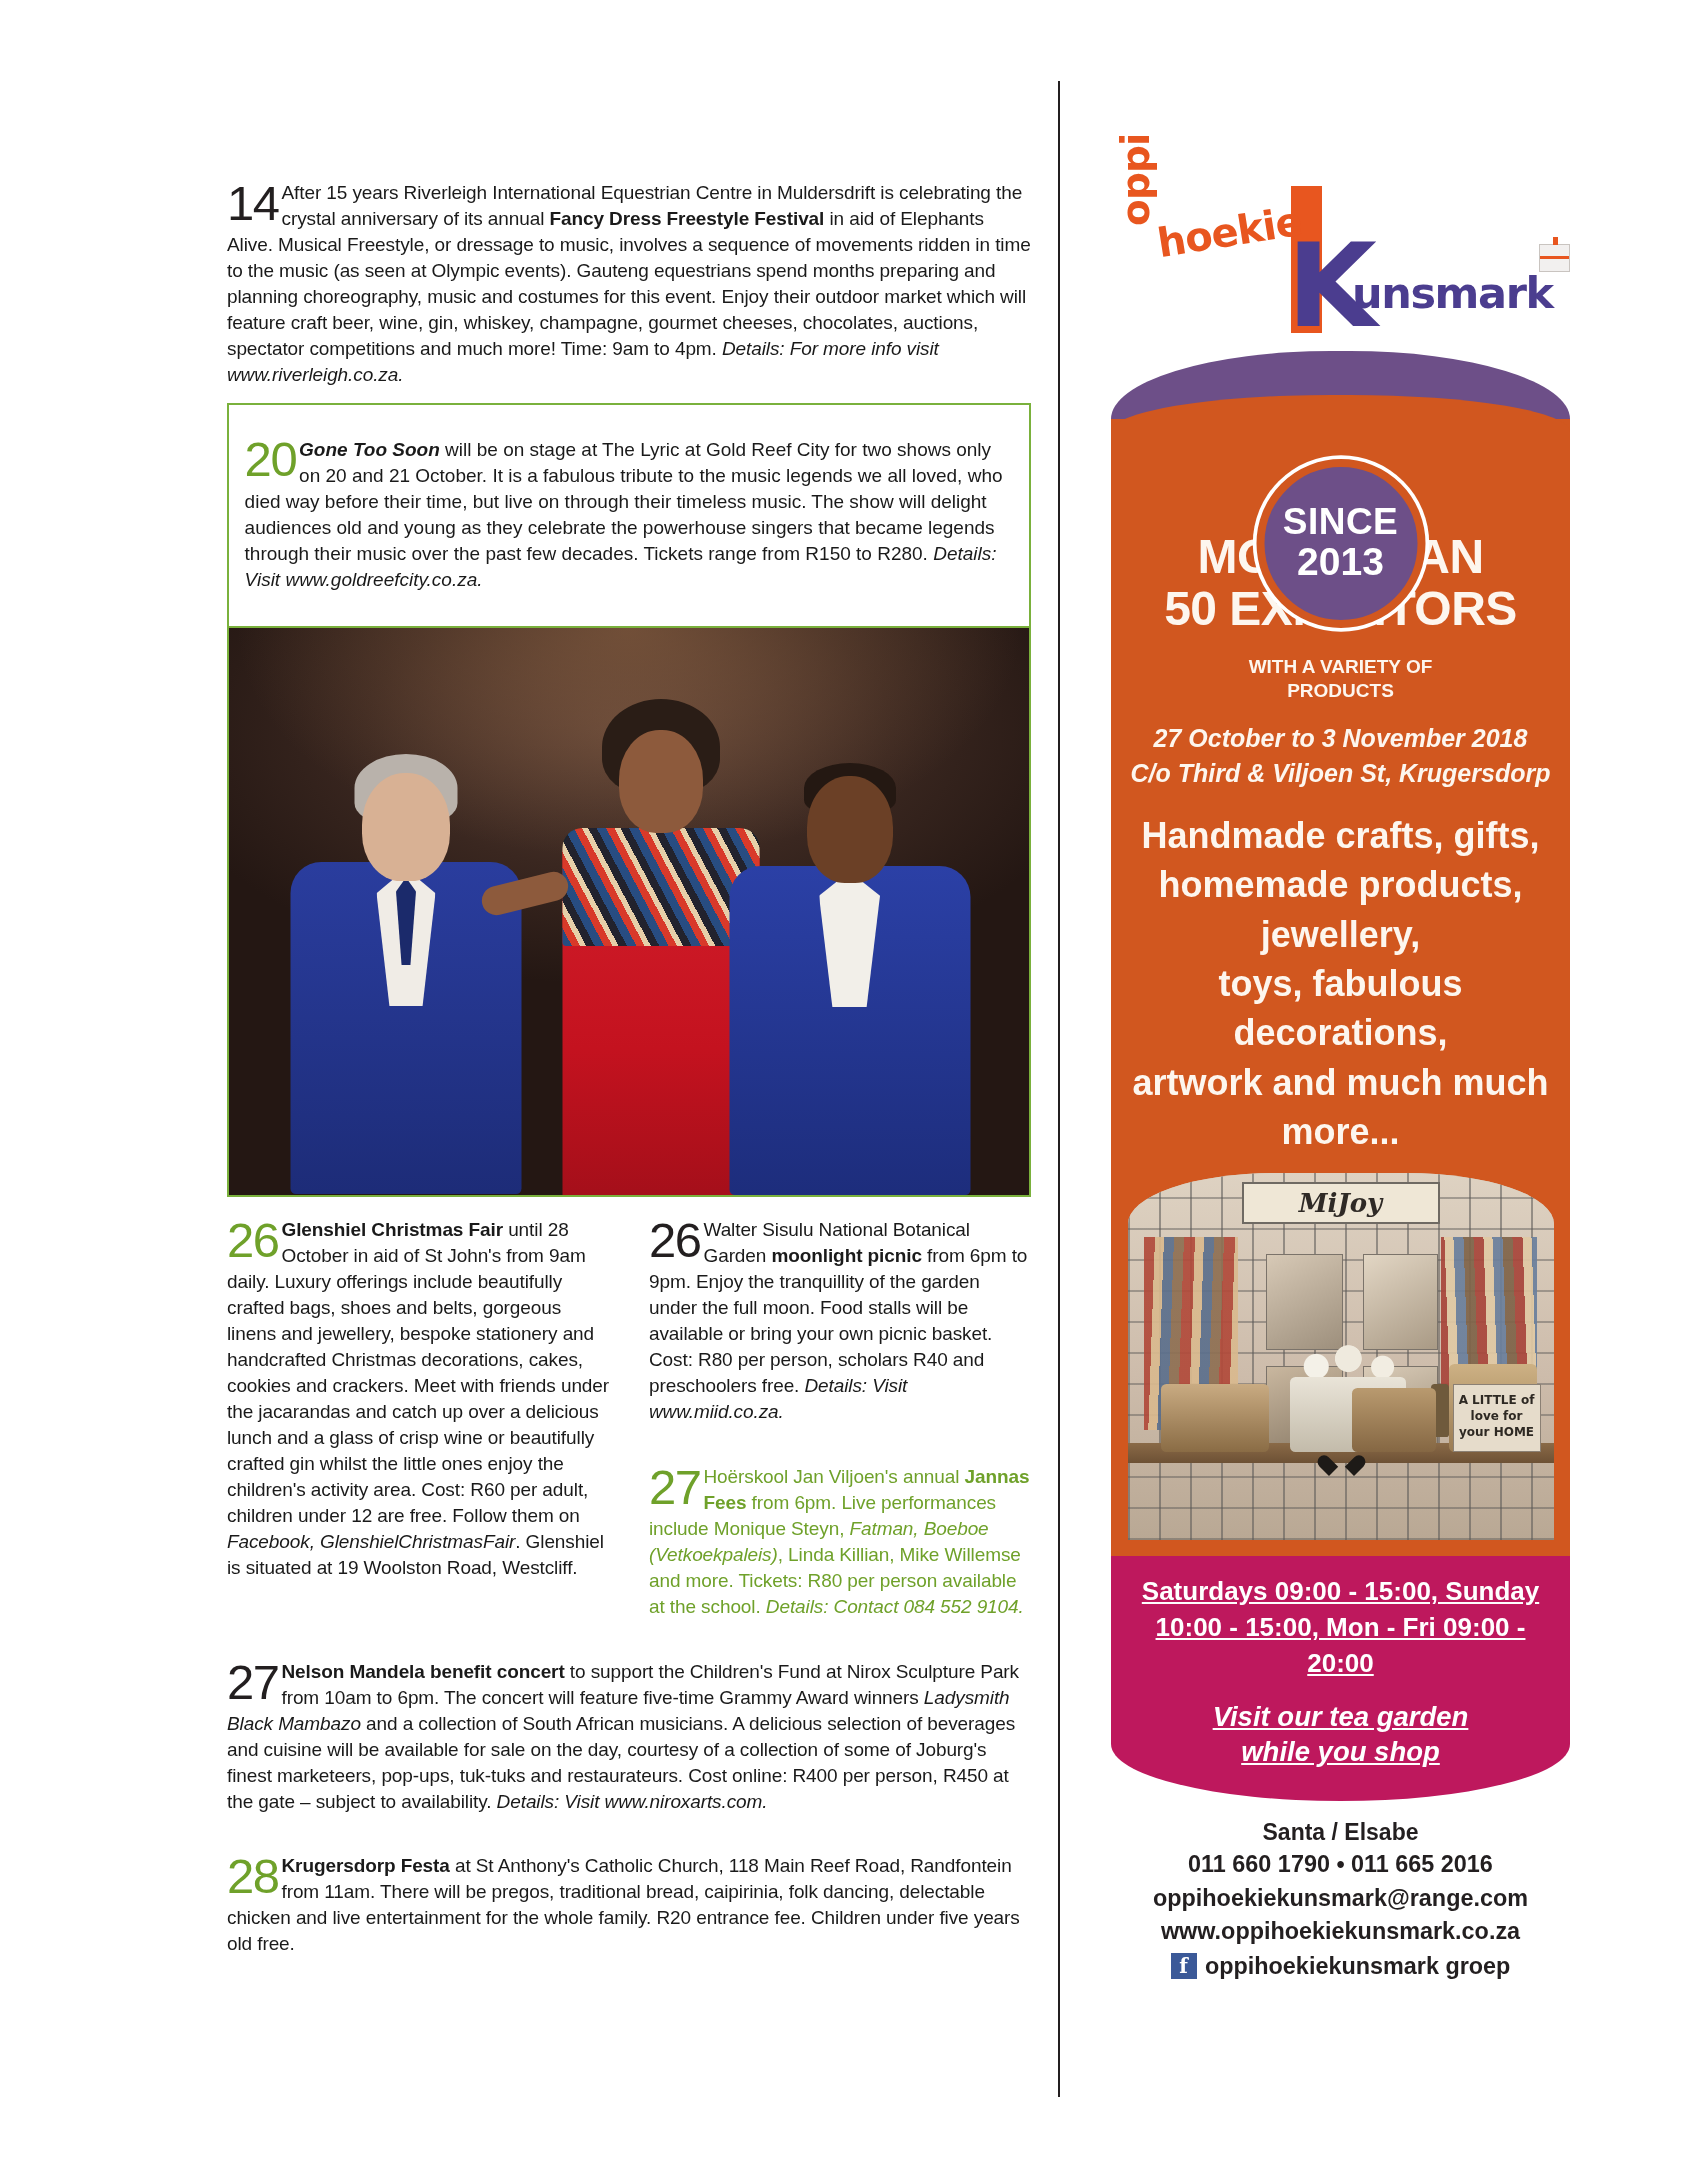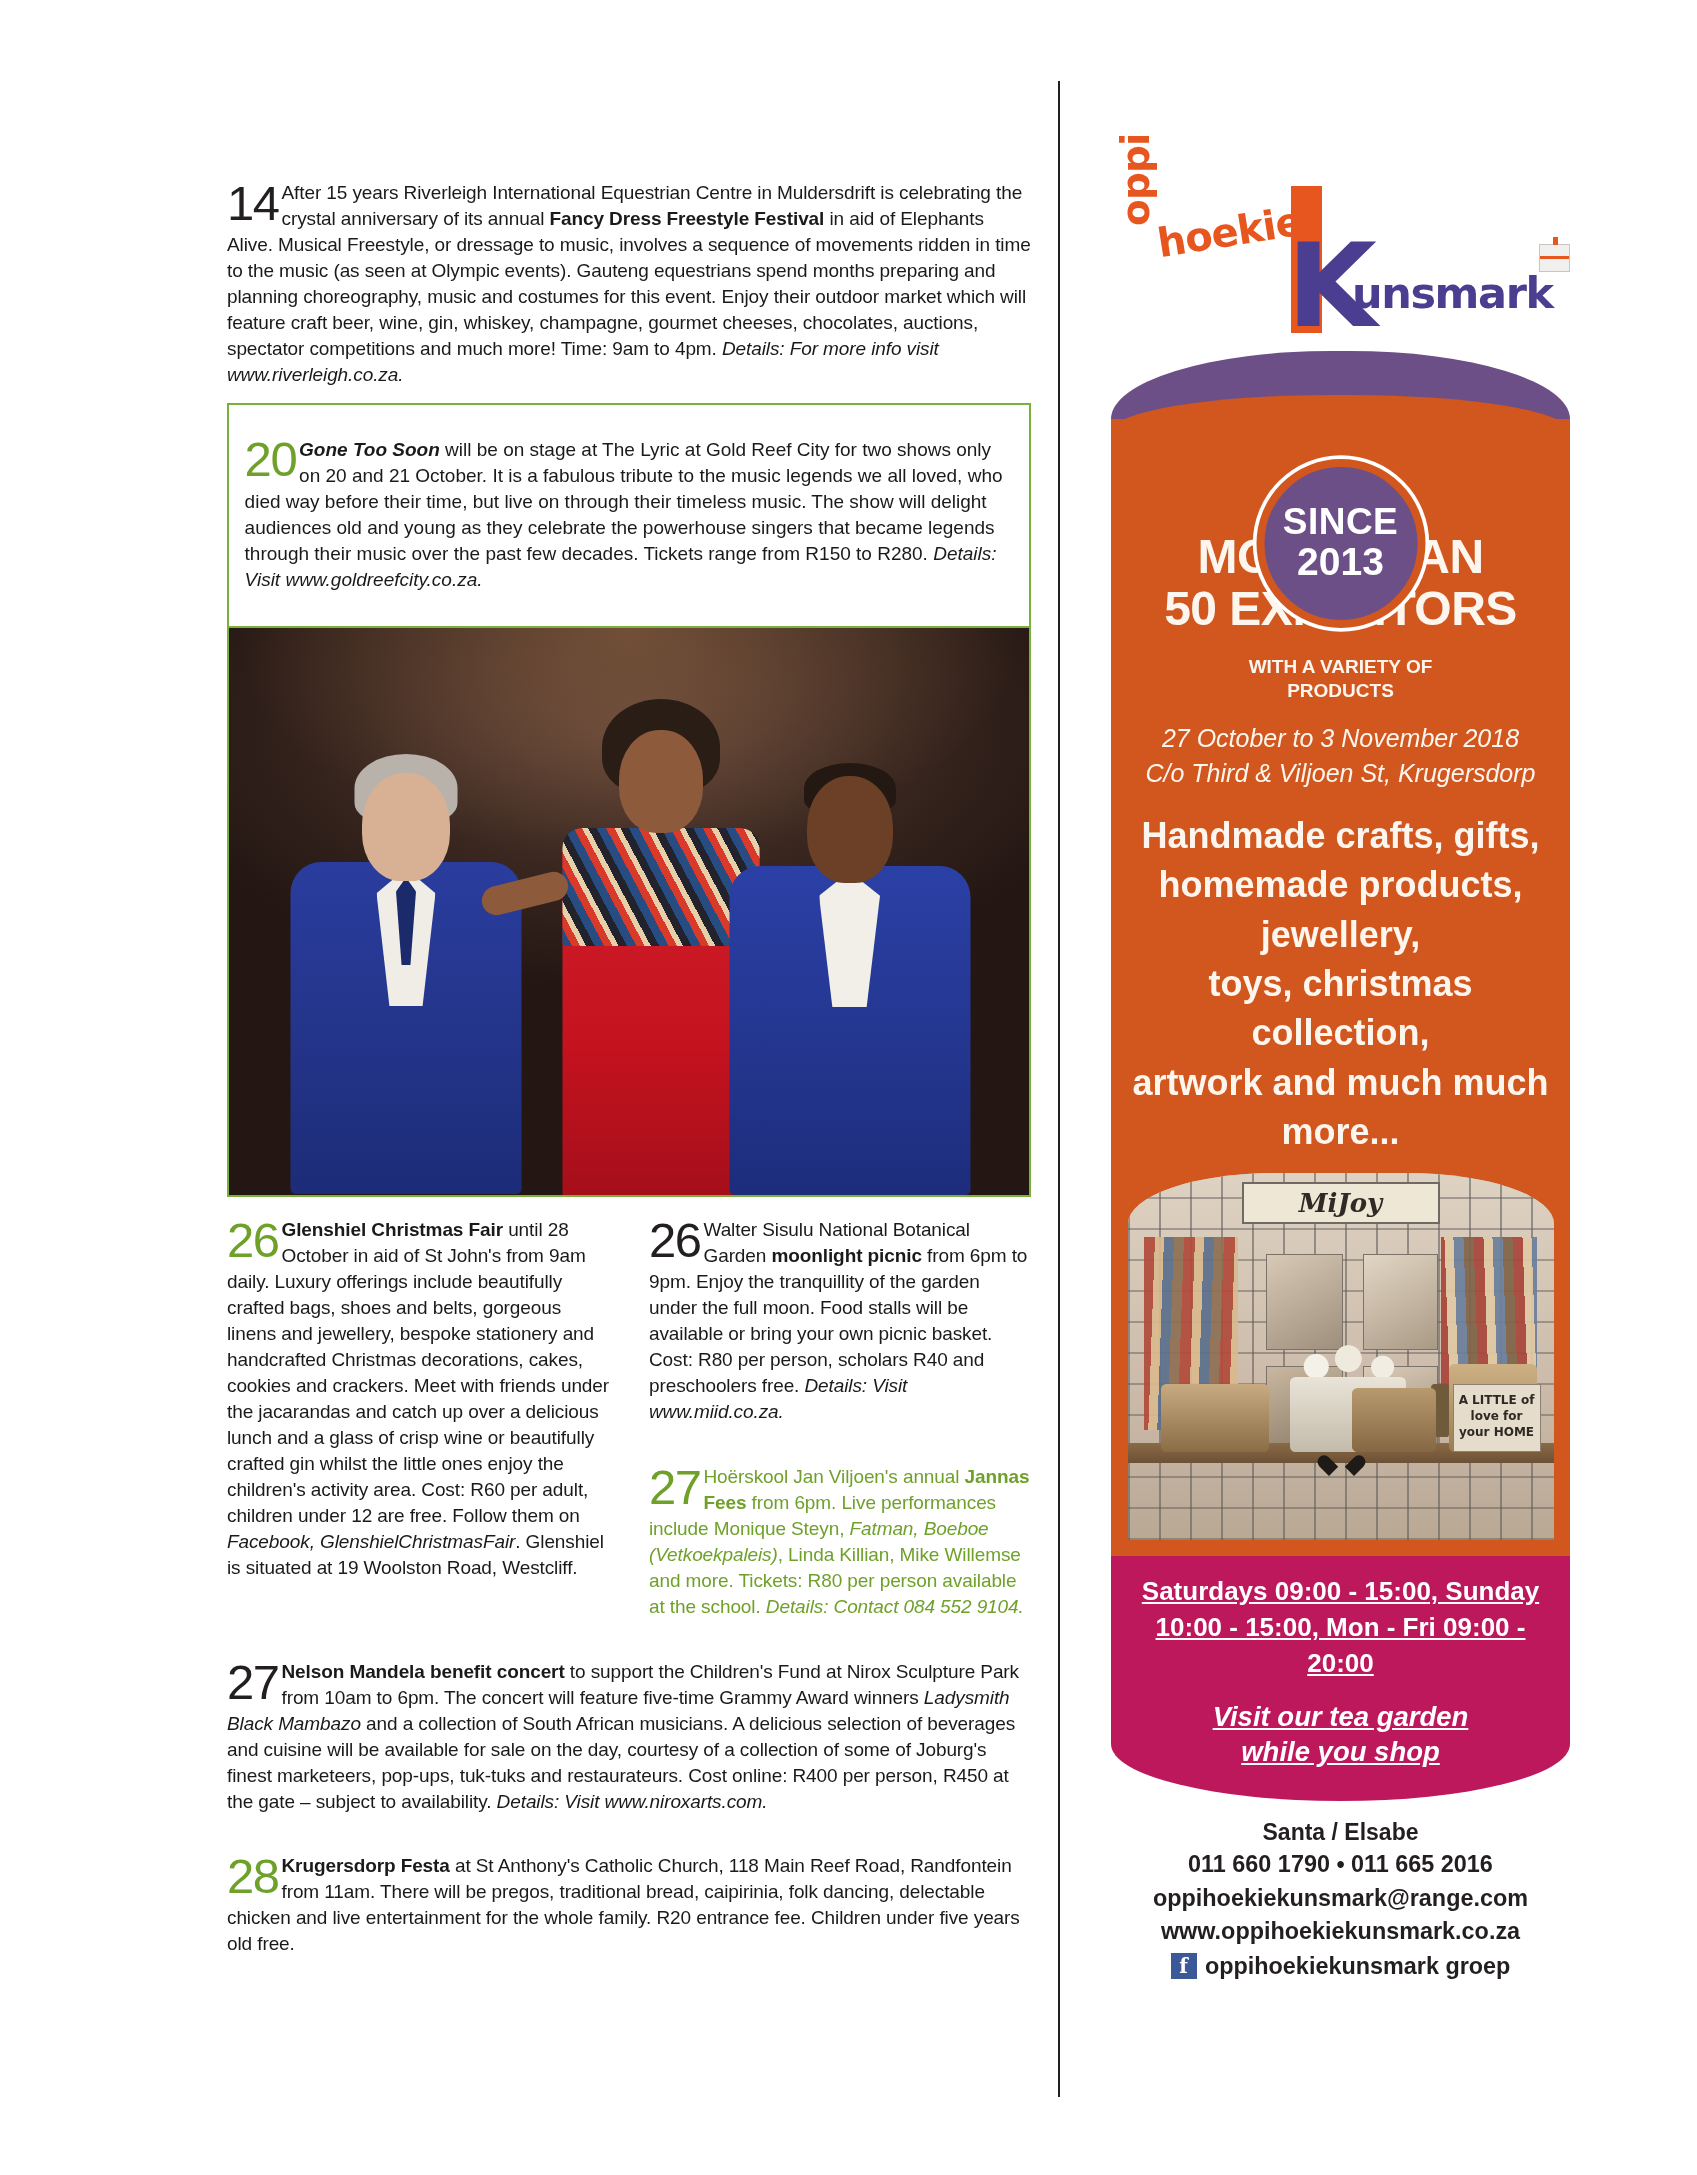--- a/index.html
+++ b/index.html
@@ -238,21 +238,21 @@
     padding-top: 112px;
     color: #fdf6ee;
   }
   .ad-sub {
     font-size: 19px; font-weight: bold;
     line-height: 1.25;
     margin-top: 20px;
     color: #fdf6ee;
   }
   .ad-dates {
-    font-size: 25px; font-weight: normal; font-style: italic;
+    font-size: 25px; font-weight: bold; font-style: italic;
     line-height: 1.4;
     margin-top: 18.4px;
     color: #fdf6ee;
   }
   .ad-desc {
     font-size: 36px; font-weight: bold;
     line-height: 1.37;
     margin-top: 20px;
     color: #fdf6ee;
   }
@@ -464,21 +464,21 @@
         <div class="ad-head" style="padding-top:0;">50 EXHIBITORS</div>
 
         <div class="ad-sub">WITH A VARIETY OF</div>
         <div class="ad-sub" style="margin-top:0;">PRODUCTS</div>
 
         <div class="ad-dates">27 October to 3 November 2018</div>
         <div class="ad-dates" style="margin-top:0;">C/o  Third &amp; Viljoen St, Krugersdorp</div>
 
         <div class="ad-desc">Handmade crafts, gifts,</div>
         <div class="ad-desc" style="margin-top:0;">homemade products, jewellery,</div>
-        <div class="ad-desc" style="margin-top:0;">toys, christmas collection,</div>
+        <div class="ad-desc" style="margin-top:0;">toys, fabulous decorations,</div>
         <div class="ad-desc" style="margin-top:0;">artwork and much much more...</div>
 
         <div class="stall">
           <div class="stall-grid"></div>
           <div class="stall-sign">MiJoy</div>
           <div class="hang-l"></div>
           <div class="hang-r"></div>
           <div class="card c1"></div>
           <div class="card c2"></div>
           <div class="card c3"></div>

